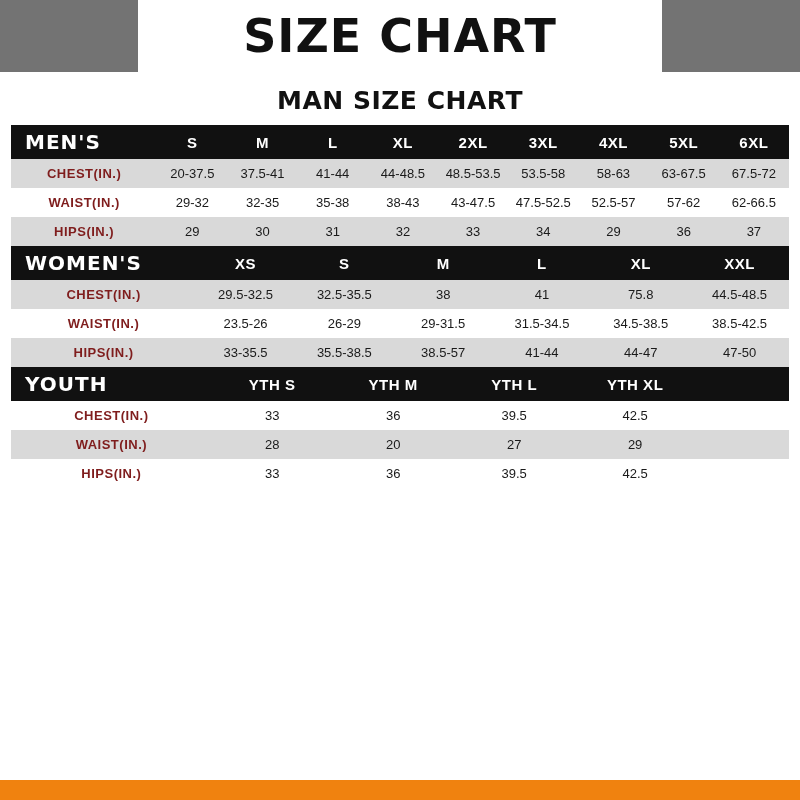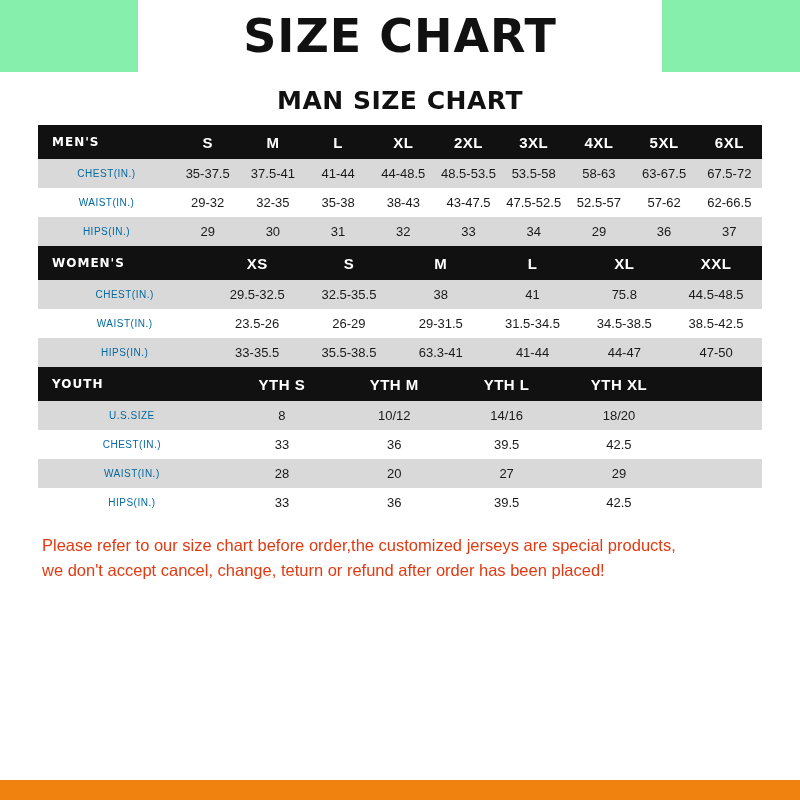--- a/index.html
+++ b/index.html
@@ -17,21 +17,21 @@
     position: relative;
     width: 800px;
     height: 800px;
     background: #ffffff;
     box-sizing: border-box;
   }
   
   .banner {
     position: relative;
     height: 72px;
-    background: #86efac;
+    background: #737373;
     display: flex;
     align-items: flex-end;
     justify-content: center;
   }
   .banner-white {
     position: absolute;
     left: 138px;
     right: 138px;
     top: 0;
     bottom: 0;
@@ -41,21 +41,21 @@
     position: relative;
     z-index: 2;
     font-family: "DejaVu Sans", sans-serif;
     font-weight: bold;
     font-size: 46px;
     letter-spacing: 1px;
     color: #111111;
     line-height: 72px;
   }
   .content {
-    padding: 0 38px;
+    padding: 0 11px;
     box-sizing: border-box;
   }
   .section-title {
     text-align: center;
     font-family: "DejaVu Sans", sans-serif;
     font-weight: bold;
     font-size: 25px;
     color: #111111;
     margin: 14px 0 10px 0;
     letter-spacing: 0.5px;
@@ -79,32 +79,32 @@
   }
   table.size-table thead th {
     color: #ffffff;
     font-weight: bold;
     font-size: 15px;
     height: 34px;
     letter-spacing: 0.5px;
   }
   table.size-table thead th.rowhead {
     font-family: "DejaVu Sans", sans-serif;
-    font-size: 12px;
+    font-size: 20px;
     text-align: left;
     padding-left: 14px;
     letter-spacing: 1px;
   }
   table.size-table tbody tr.odd { background: #d9d9d9; }
   table.size-table tbody tr.even { background: #ffffff; }
   table.size-table tbody td.rowhead {
-    font-weight: normal;
+    font-weight: bold;
     letter-spacing: 0.5px;
-    color: #0369a1;
-    font-size: 10px;
+    color: #7f1d1d;
+    font-size: 13px;
   }
   .note {
     margin-top: 16px;
     color: #e03a12;
     font-size: 16.5px;
     line-height: 1.5;
     text-align: left;
     font-family: "Liberation Sans", sans-serif;
     padding: 0 4px;
   }
@@ -142,21 +142,21 @@
             <th>2XL</th>
             <th>3XL</th>
             <th>4XL</th>
             <th>5XL</th>
             <th>6XL</th>
           </tr>
         </thead>
         <tbody>
           <tr class="odd">
             <td class="rowhead">CHEST(IN.)</td>
-            <td>35-37.5</td>
+            <td>20-37.5</td>
             <td>37.5-41</td>
             <td>41-44</td>
             <td>44-48.5</td>
             <td>48.5-53.5</td>
             <td>53.5-58</td>
             <td>58-63</td>
             <td>63-67.5</td>
             <td>67.5-72</td>
           </tr>
           <tr class="even">
@@ -216,21 +216,21 @@
             <td>26-29</td>
             <td>29-31.5</td>
             <td>31.5-34.5</td>
             <td>34.5-38.5</td>
             <td>38.5-42.5</td>
           </tr>
           <tr class="odd">
             <td class="rowhead">HIPS(IN.)</td>
             <td>33-35.5</td>
             <td>35.5-38.5</td>
-            <td>63.3-41</td>
+            <td>38.5-57</td>
             <td>41-44</td>
             <td>44-47</td>
             <td>47-50</td>
           </tr>
         </tbody>
       </table>
     </div>
 
     <div class="section">
       <table class="size-table">
@@ -238,28 +238,20 @@
           <tr>
             <th class="rowhead" style="width:24%">YOUTH</th>
             <th>YTH S</th>
             <th>YTH M</th>
             <th>YTH L</th>
             <th>YTH XL</th>
             <th style="width:12%"></th>
           </tr>
         </thead>
         <tbody>
-          <tr class="odd">
-            <td class="rowhead">U.S.SIZE</td>
-            <td>8</td>
-            <td>10/12</td>
-            <td>14/16</td>
-            <td>18/20</td>
-            <td></td>
-          </tr>
           <tr class="even">
             <td class="rowhead">CHEST(IN.)</td>
             <td>33</td>
             <td>36</td>
             <td>39.5</td>
             <td>42.5</td>
             <td></td>
           </tr>
           <tr class="odd">
             <td class="rowhead">WAIST(IN.)</td>
@@ -274,21 +266,17 @@
             <td>33</td>
             <td>36</td>
             <td>39.5</td>
             <td>42.5</td>
             <td></td>
           </tr>
         </tbody>
       </table>
     </div>
 
-    <div class="note">
-      <div>Please refer to our size chart before order,the customized jerseys are special products,</div>
-      <div>we don't accept cancel, change, teturn or refund after order has been placed!</div>
-    </div>
 
   </div>
 
   <div class="bottom-bar"></div>
 </div>
 
 </body></html>

